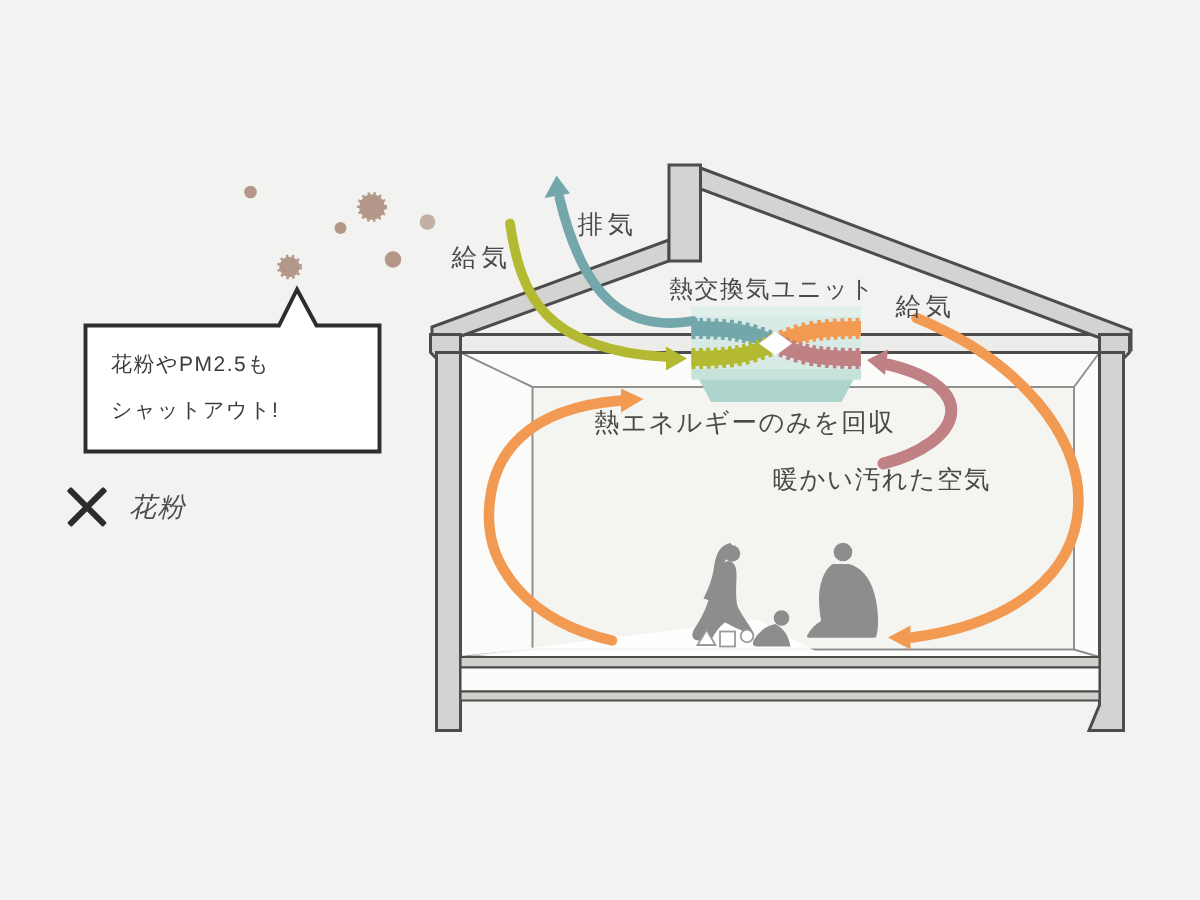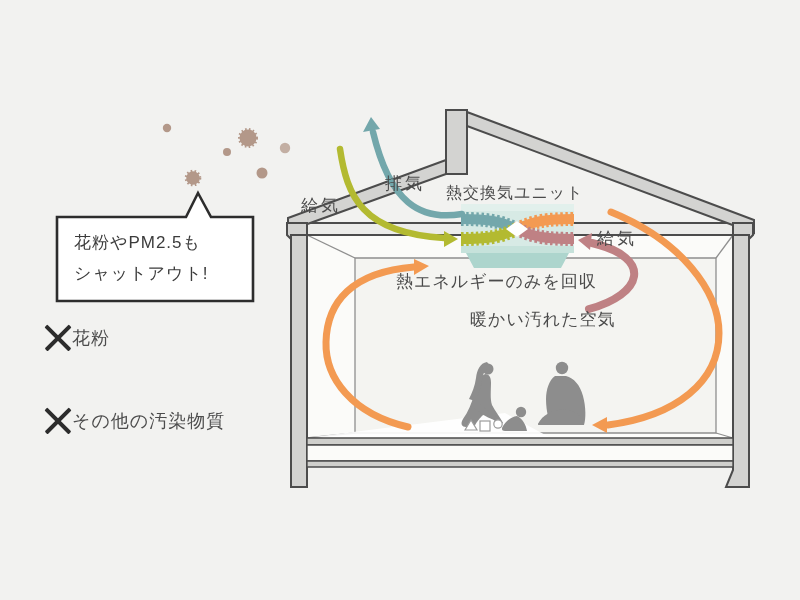--- a/index.html
+++ b/index.html
@@ -4,34 +4,34 @@
 <style>
   html,body{margin:0;padding:0;background:#e9e9e7;}
   .stage{
     position:relative;width:800px;height:600px;overflow:hidden;
     background:#f2f2f0;
     font-family:"Liberation Sans","DejaVu Sans",sans-serif;
     color:#454545;
   }
   .stage svg{position:absolute;left:0;top:0;}
   .lbl{position:absolute;white-space:nowrap;color:#4a4a4a;}
-  .lbl-air{font-size:17px;letter-spacing:3px;font-weight:500;margin-top:34px;}
+  .lbl-air{font-size:17px;letter-spacing:3px;font-weight:500;}
   .lbl-unit{font-size:16px;letter-spacing:1px;text-align:right;}
   .lbl-note{font-size:17px;letter-spacing:1px;}
   .watermark{
     position:absolute;left:386px;top:246px;
     font-size:33px;font-weight:bold;letter-spacing:9px;
     color:#ffffff;opacity:.85;text-shadow:0 0 1px #e2e2df;
   }
   .bubble-text{
     position:absolute;left:74px;top:227px;width:170px;
-    font-size:17px;line-height:31px;letter-spacing:1px;color:#3b3b3b;
+    font-size:14px;line-height:31px;letter-spacing:1px;color:#3b3b3b;
   }
   .blocked-row{
-    position:absolute;left:44px;display:flex;
+    position:absolute;left:44px;display:flex;gap:14px;font-style:italic;
   }
   .x-mark{position:relative;width:28px;height:28px;flex:0 0 aupx;}
   .x-mark::before,.x-mark::after{
     content:"";position:absolute;left:-3px;top:12px;width:34px;height:3.6px;
     background:#2c2c2c;border-radius:1px;
   }
   .x-mark::before{transform:rotate(45deg);}
   .x-mark::after{transform:rotate(-45deg);}
   .blocked-label{font-size:18px;letter-spacing:1px;color:#4c4c4c;line-height:28px;}
 </style>
@@ -156,25 +156,21 @@
 
   <div class="bubble-text">
     <div>花粉やPM2.5も</div>
     <div>シャットアウト!</div>
   </div>
 
   <div class="blocked-row" style="top:324px;">
     <div class="x-mark"></div>
     <div class="blocked-label">花粉</div>
   </div>
-  <div class="blocked-row" style="top:407px;">
-    <div class="x-mark"></div>
-    <div class="blocked-label">その他の汚染物質</div>
-  </div>
 
   <div class="lbl lbl-air" style="left:301px;top:160px;">給気</div>
   <div class="lbl lbl-air" style="left:385px;top:138px;">排気</div>
   <div class="lbl lbl-unit" style="left:446px;top:183px;">熱交換気ユニット</div>
   <div class="lbl lbl-air" style="left:597px;top:193px;">給気</div>
   <div class="lbl lbl-note" style="left:396px;top:270px;">熱エネルギーのみを回収</div>
-  <div class="lbl lbl-note" style="left:470px;top:308px;">暖かい汚れた空気</div>
+  <div class="lbl lbl-note" style="left:515px;top:308px;">暖かい汚れた空気</div>
 
 </div>
 
 </body></html>

